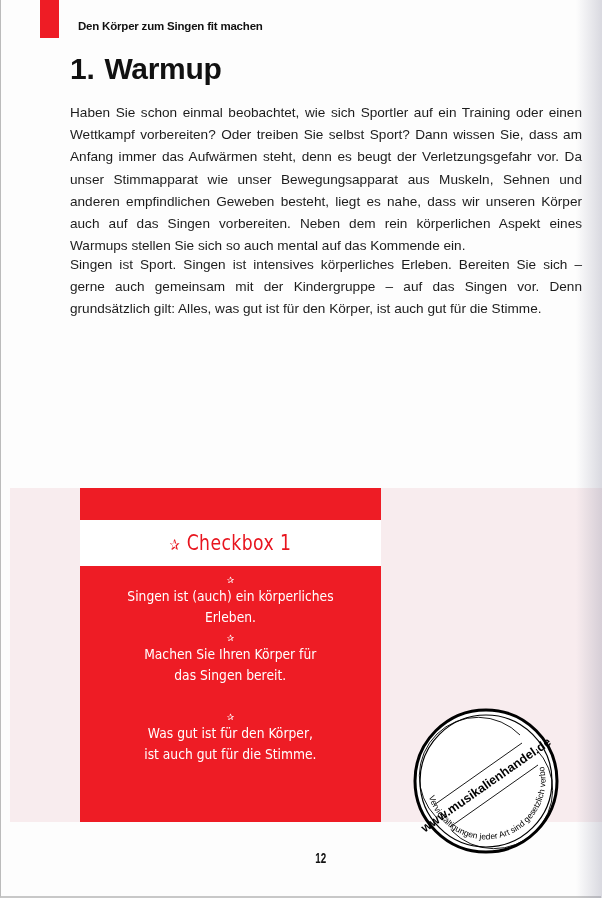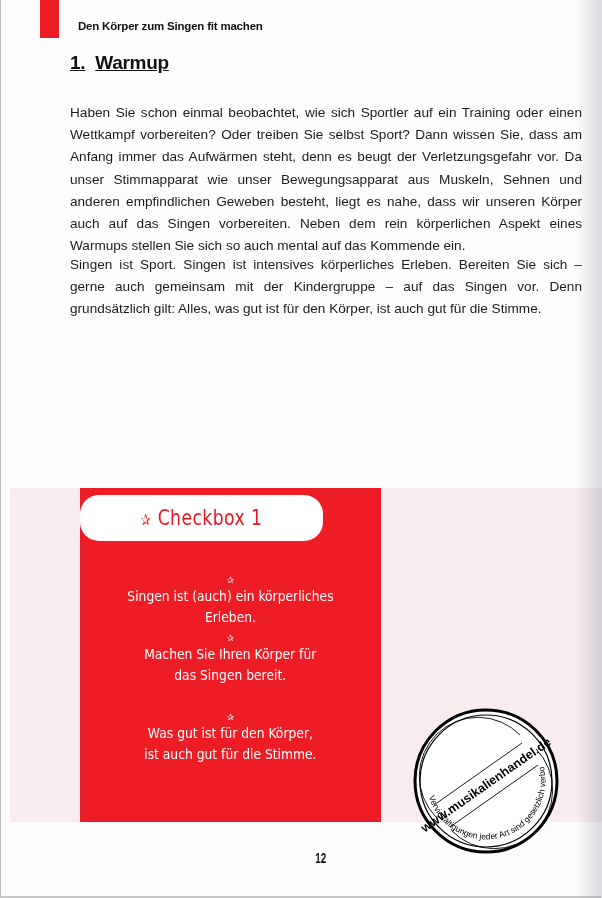--- a/index.html
+++ b/index.html
@@ -1,28 +1,28 @@
 <!DOCTYPE html>
 <html><head>
 <meta charset="utf-8">
 <style>
   html, body { margin:0; padding:0; }
   body { width:602px; height:898px; position:relative; overflow:hidden; background:#fdfdfd; font-family:"Liberation Sans", sans-serif; color:#1a1a1a; }
   .page-border { position:absolute; left:0; top:0; width:600px; height:896px; border-left:1px solid #bbb; border-bottom:2px solid #c8c8c8; }
   .spine-shadow { position:absolute; right:0; top:0; width:26px; height:898px; background:linear-gradient(to right, rgba(255,255,255,0), rgba(150,150,170,0.35)); }
   .header-tab { position:absolute; left:40px; top:0; width:19px; height:38px; background:#ee1c25; }
   .running-head { position:absolute; left:70px; top:20px; font-size:11.5px; font-weight:bold; letter-spacing:-0.2px; color:#111;padding-left:8px; }
-  .chapter-title { position:absolute; left:70px; top:52px; font-size:19px; font-weight:bold; color:#111; letter-spacing:-0.3px;text-decoration:underline; }
+  .chapter-title { position:absolute; left:70px; top:52px; font-size:30px; font-weight:bold; color:#111; letter-spacing:-0.3px; }
   .chapter-title .num { margin-right:10px; }
   .body-text { position:absolute; left:70px; width:512px; font-size:13.6px; line-height:22.2px; text-align:justify; color:#1c1c1c; }
   .p1 { top:102px; }
   .p2 { top:254px; }
   .pink-band { position:absolute; left:10px; top:488px; width:592px; height:334px; background:#f8ecee; }
   .checkbox { position:absolute; left:80px; top:488px; width:301px; height:334px; background:#ee1c25; color:#fff; text-align:center; font-family:"DejaVu Sans", sans-serif; }
-  .checkbox-title-band { position:absolute; left:0; top:7px; width:243px; height:46px; background:#fff; display:flex; align-items:center; justify-content:center;border-radius:19px; }
+  .checkbox-title-band { position:absolute; left:0; top:32px; width:301px; height:46px; background:#fff; display:flex; align-items:center; justify-content:center; }
   .checkbox-title { color:#e8141e; font-size:21px; letter-spacing:0.5px; font-family:"DejaVu Sans", sans-serif; font-weight:normal; transform:scaleX(0.82); }
   .checkbox-title .star { font-size:15px; margin-right:8px; }
   .item { position:absolute; left:0; width:301px; font-size:14.5px; line-height:21px; }
   .item .bullet { display:block; font-size:9px; line-height:12px; }
   .item .txt { display:inline-block; transform:scaleX(0.85); white-space:pre-line; }
   .i1 { top:86px; }
   .i2 { top:144px; }
   .i3 { top:223px; }
   .page-number { position:absolute; left:313px; top:850px; font-size:14px; font-weight:bold; transform:scaleX(0.7); color:#111; }
   .stamp { position:absolute; left:412px; top:707px; width:148px; height:148px; }

